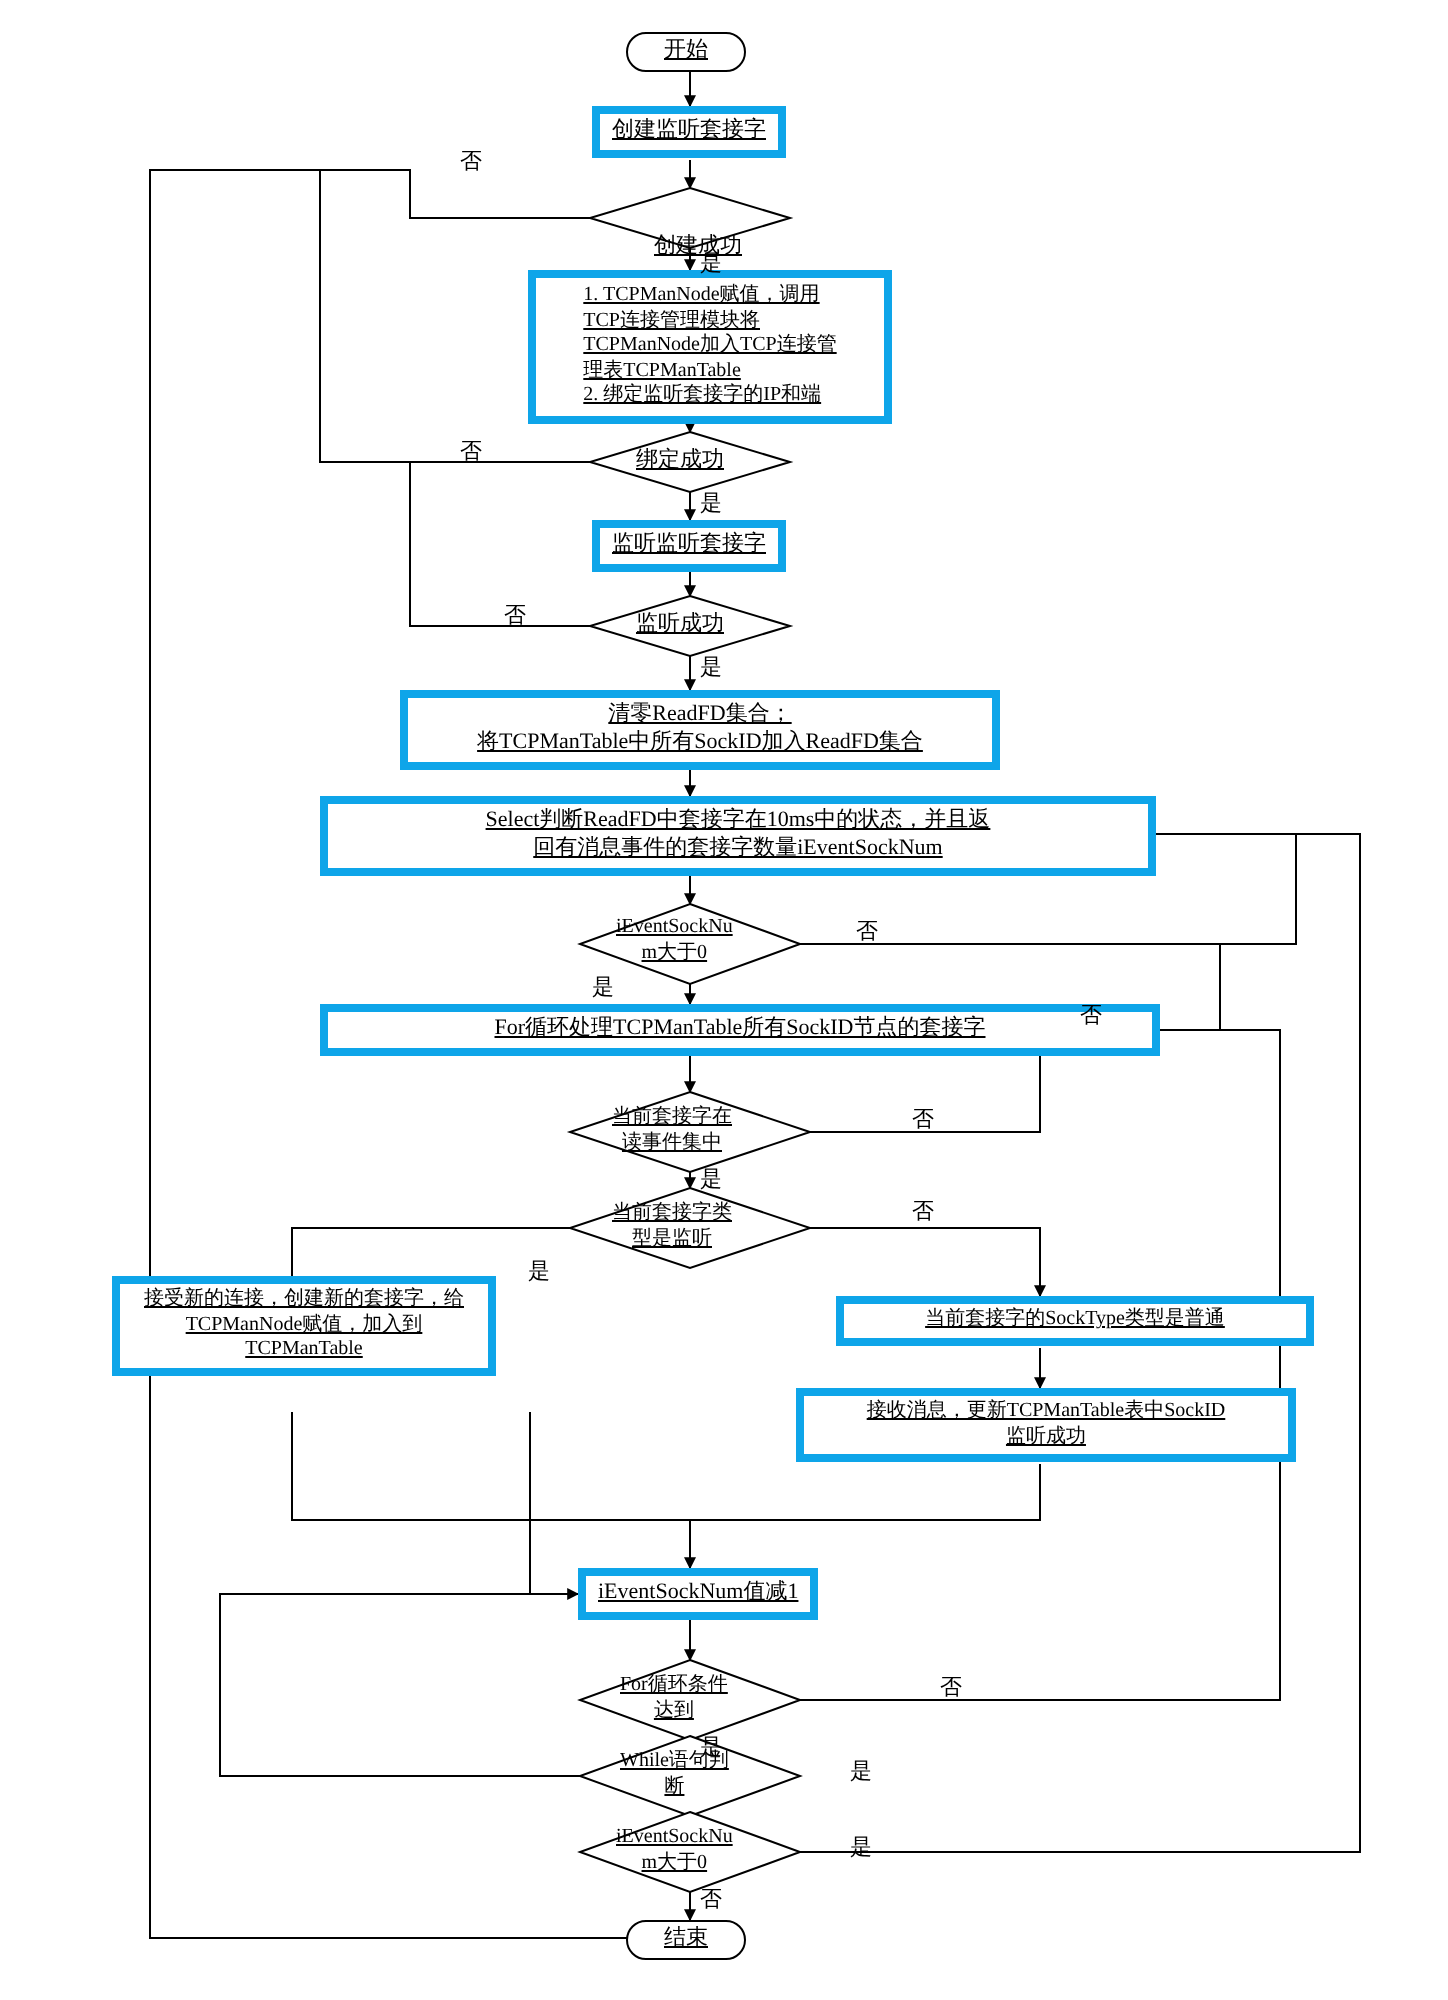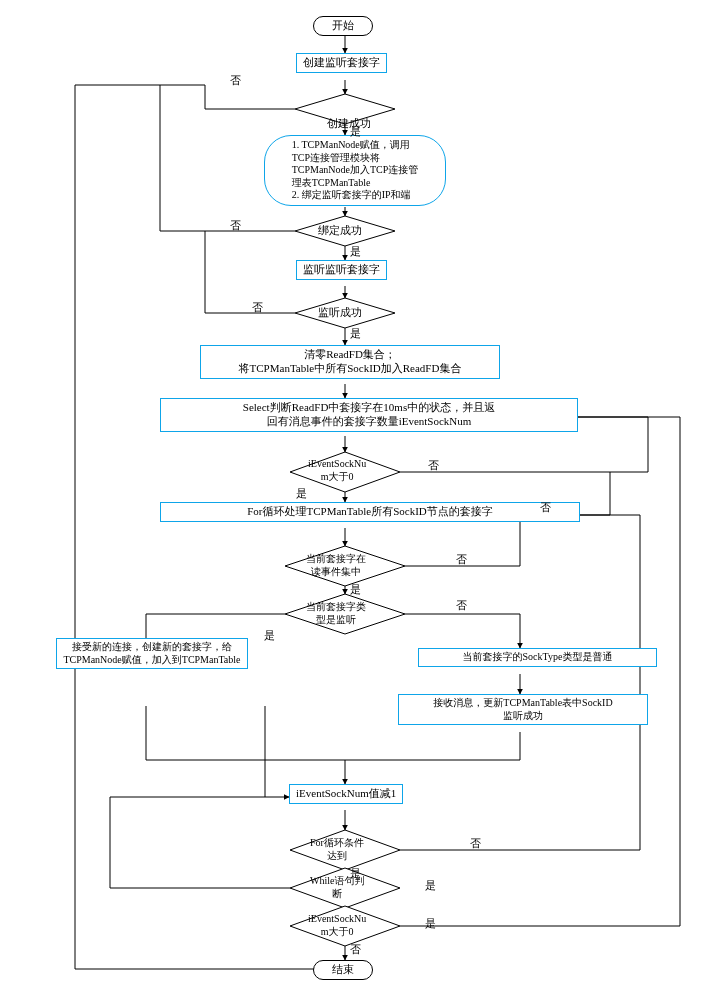--- a/index.html
+++ b/index.html
@@ -14,23 +14,24 @@
     position: relative;
   }
   svg { position: absolute; top: 0; left: 0; }
   .node {
     position: absolute;
     display: flex;
     align-items: center;
     justify-content: center;
     text-align: center;
     line-height: 1.25;
+    text-decoration: underline;
   }
   .box {
-    border: 1px solid #0ea5e9;
+    border: 4px solid #0ea5e9;
     background: #fff;
     padding: 2px 6px;
   }
   .term {
     border: 1px solid #000;
     border-radius: 999px;
     background: #fff;
     padding: 2px 18px;
   }
   .diamond {
@@ -112,21 +113,21 @@
   </div>
 
 <div class="node box" style="left:296px; top:53px;">
     <span>创建监听套接字</span>
   </div>
 
 <div class="node diamond" style="left:327px; top:102px;margin-top:15px;">
     <span>创建成功</span>
   </div>
 
-<div class="node box" style="left:264px; top:135px; width:182px; white-space:pre-line; font-size:10px; text-align:left; padding:3px 4px;border-radius:27px;"><span>1. TCPManNode赋值，调用
+<div class="node box" style="left:264px; top:135px; width:182px; white-space:pre-line; font-size:10px; text-align:left; padding:3px 4px;"><span>1. TCPManNode赋值，调用
 TCP连接管理模块将
 TCPManNode加入TCP连接管
 理表TCPManTable
 2. 绑定监听套接字的IP和端</span></div>
 
 <div class="node diamond" style="left:318px; top:224px;">
     <span>绑定成功</span>
   </div>
 
 <div class="node box" style="left:296px; top:260px;">

